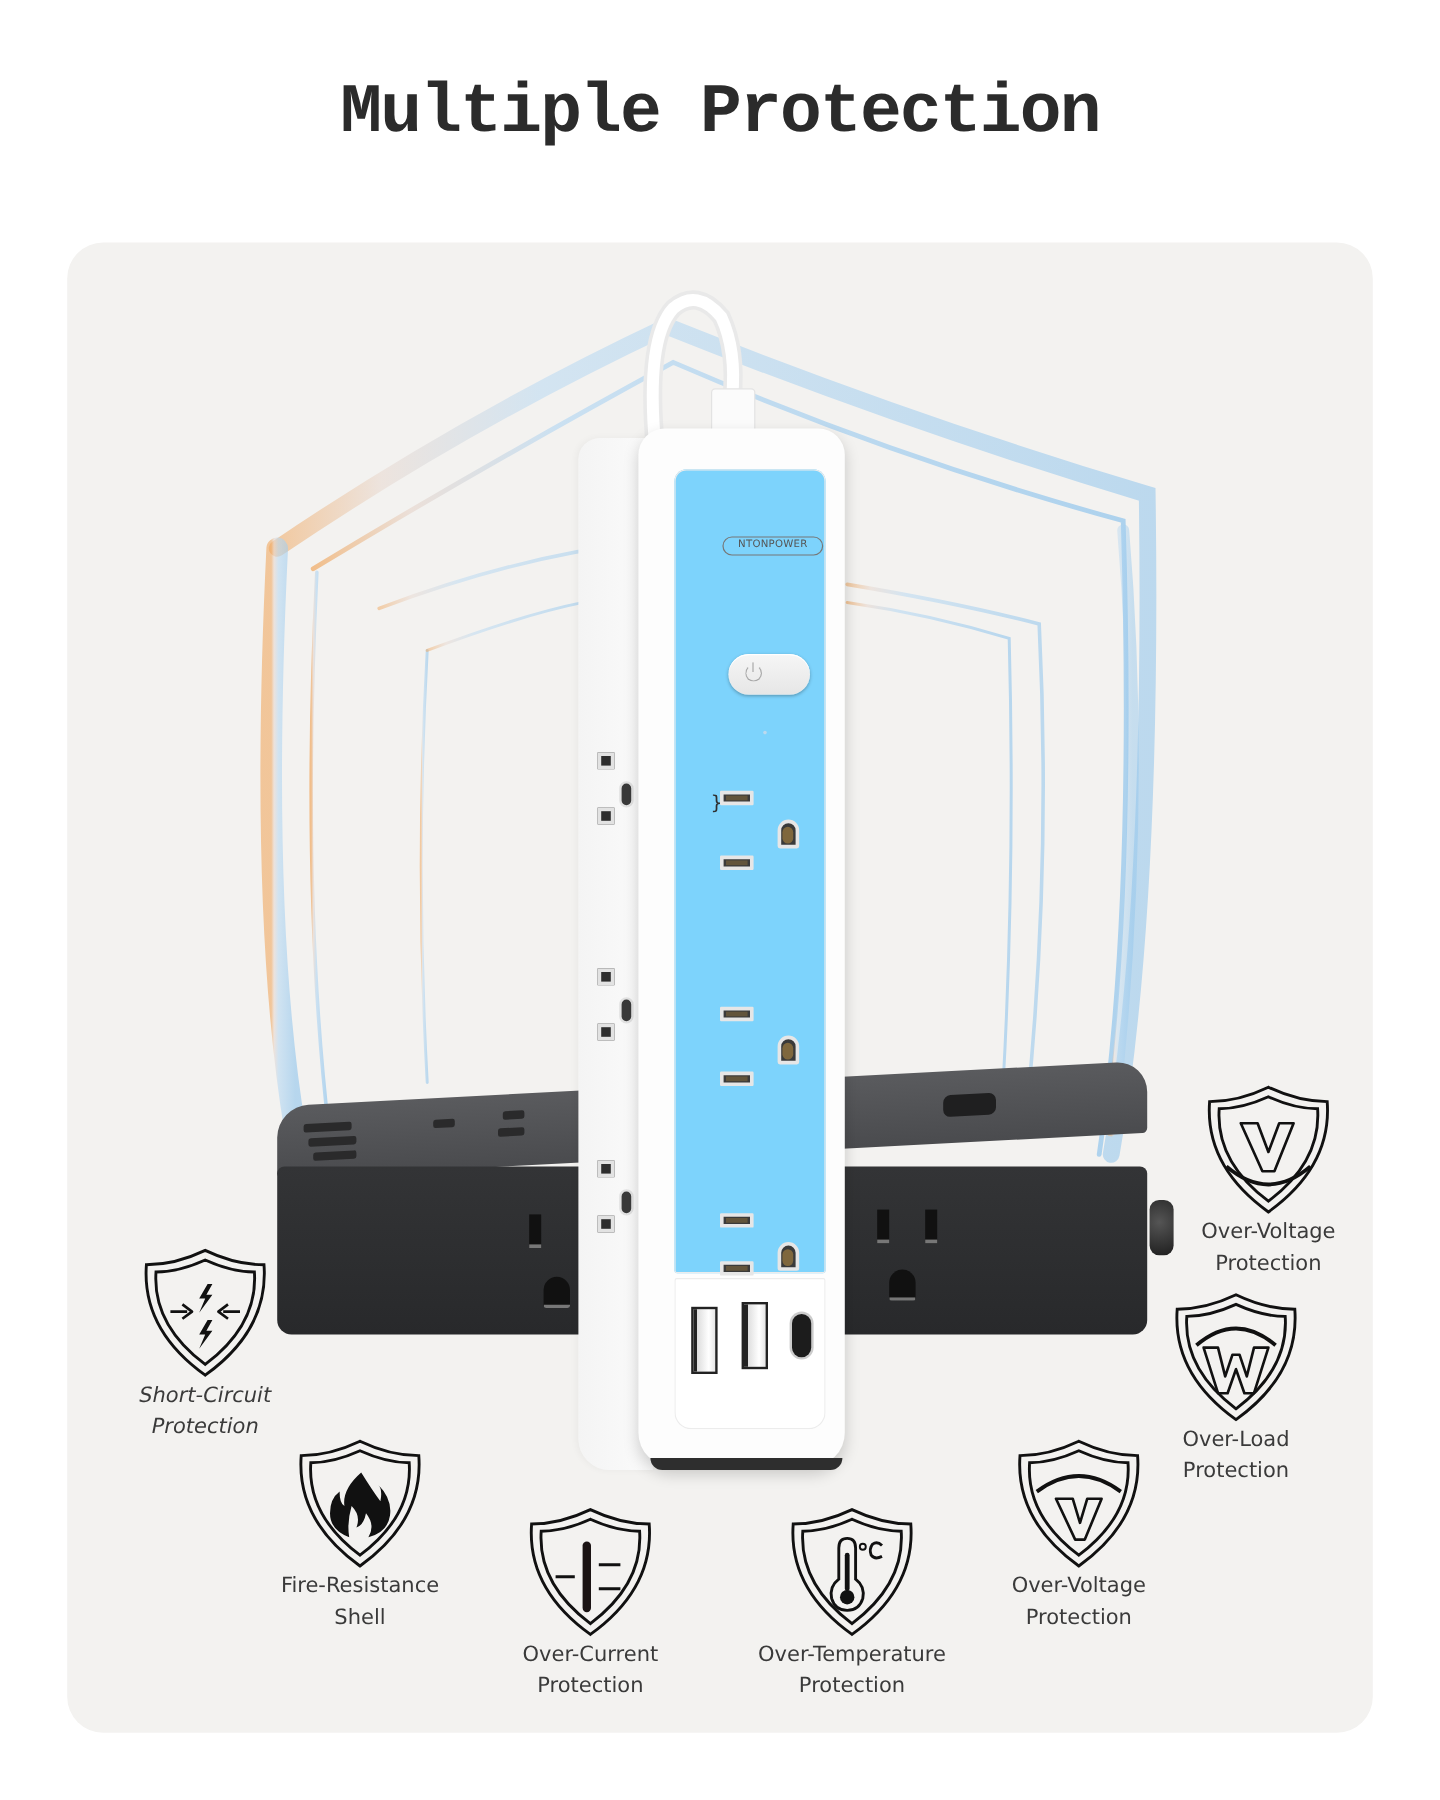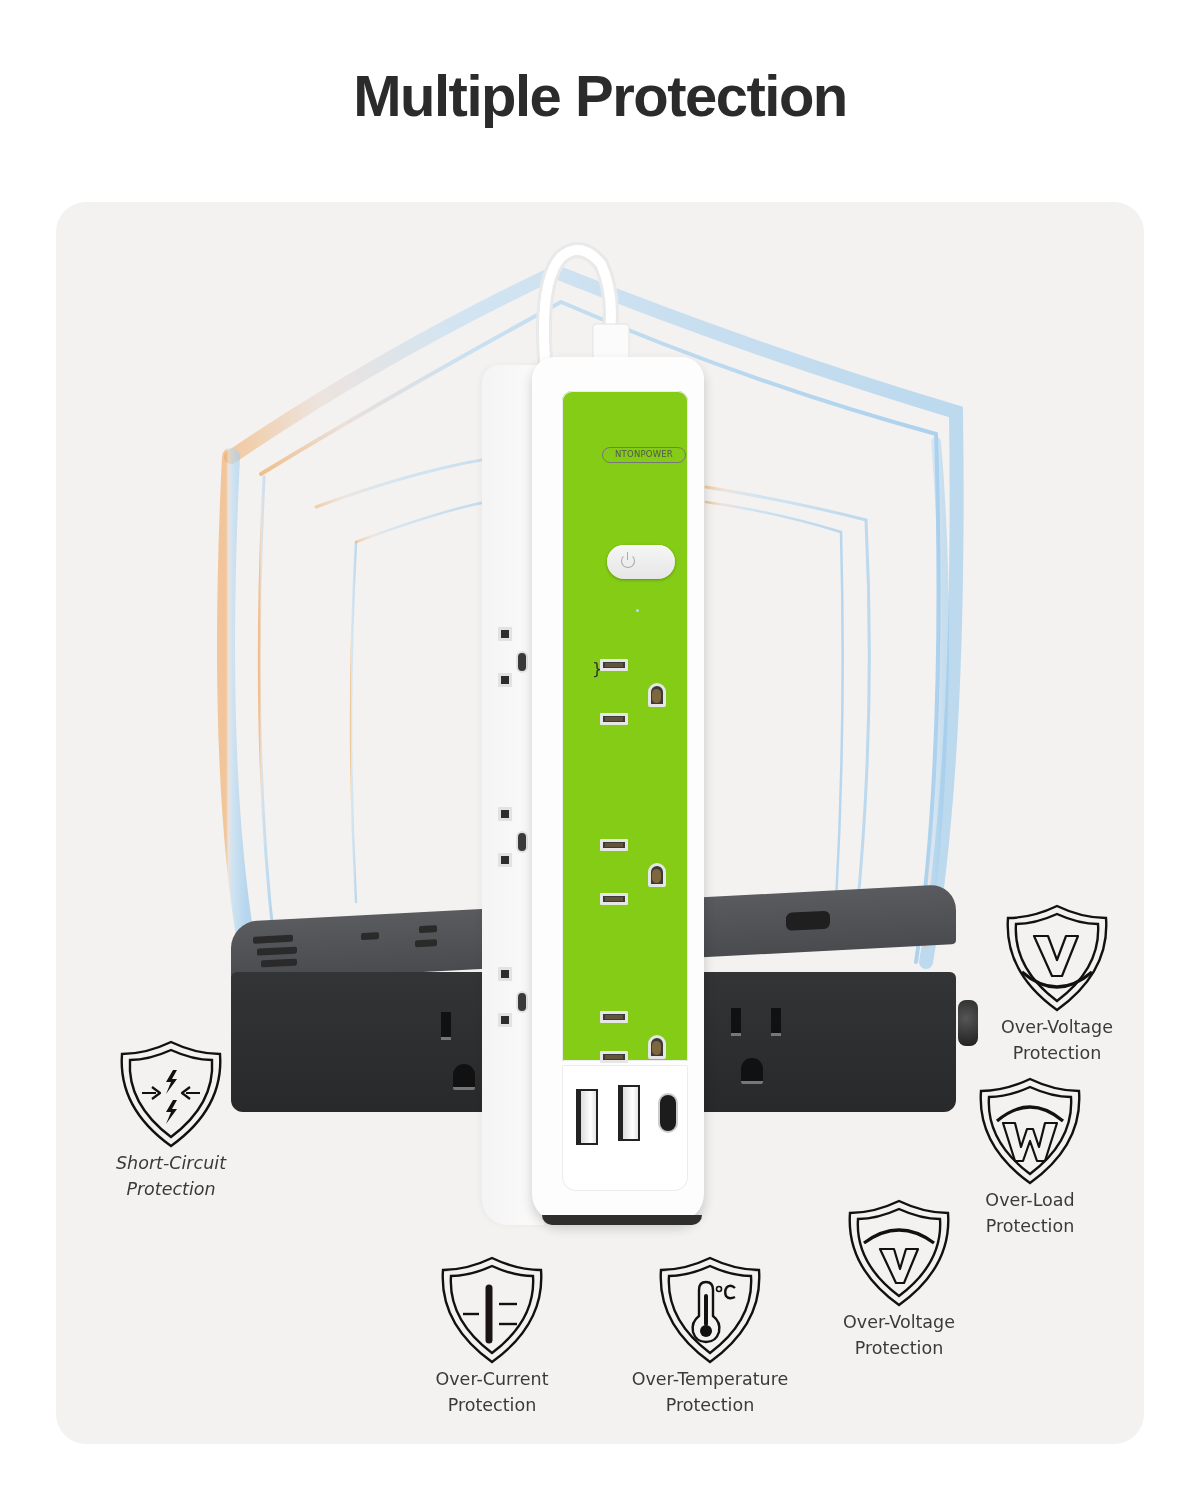--- a/index.html
+++ b/index.html
@@ -1,21 +1,21 @@
 <!DOCTYPE html>
 <html><head>
 <meta charset="utf-8">
 <style>
   * { box-sizing: border-box; margin: 0; padding: 0; }
   html, body { width: 1200px; height: 1500px; background: #ffffff; overflow: hidden; }
   body { position: relative; font-family: "DejaVu Sans", sans-serif; color: #2f2f2f; }
 
   .title {
     position: absolute; left: 0; top: 62px; width: 1200px; text-align: center;
-    font-family: Liberation Sans, sans-serif; font-weight: bold; font-size: 58px;
+    font-family: Liberation Mono, monospace; font-weight: bold; font-size: 58px;
     letter-spacing: -1.5px; color: #2b2b2b;
   }
 
   .panel {
     position: absolute; left: 56px; top: 202px; width: 1088px; height: 1242px;
     background: #f3f2f0; border-radius: 30px; overflow: hidden;
   }
 
   
   .shield-bg { position: absolute; left: 0; top: 0; width: 1088px; height: 1242px; }
@@ -53,21 +53,21 @@
     background: linear-gradient(90deg, #f4f4f4, #fbfbfb); border-radius: 18px 0 0 26px;
     box-shadow: -2px 0 6px rgba(0,0,0,0.04);
   }
   .ws-front {
     position: absolute; left: 50px; top: 0; width: 172px; height: 865px;
     background: #fdfdfd; border-radius: 22px 22px 28px 28px;
     box-shadow: 0 6px 12px rgba(0,0,0,0.18);
   }
   .ws-face {
     position: absolute; left: 30px; top: 34px; width: 126px; height: 670px;
-    background: #84cc16; border-radius: 10px 10px 2px 2px;
+    background: #7dd3fc; border-radius: 10px 10px 2px 2px;
     box-shadow: inset 0 0 0 1px #ececec;
   }
   .ws-usb-face {
     position: absolute; left: 30px; top: 708px; width: 126px; height: 126px;
     background: #ffffff; border-radius: 2px 2px 14px 14px;
     box-shadow: inset 0 0 0 1px #ececec;
   }
   .ws-bottom-shadow {
     position: absolute; left: 60px; top: 858px; width: 160px; height: 10px;
     background: #2e2e2e; border-radius: 0 0 16px 16px;
@@ -235,20 +235,29 @@
       <path d="M55 12 Q77 22 96 22 Q99 66 55 99 Q11 66 14 22 Q33 22 55 12Z" fill="none" stroke="#111" stroke-width="2.4"></path>
       <path d="M57 32 L50 44 L55 44 L50 56 L61 41 L56 41 L61 32Z" fill="#111"></path>
       <path d="M57 62 L50 74 L55 74 L50 86 L61 71 L56 71 L61 62Z" fill="#111"></path>
       <path d="M26 55 L40 55 M36 49 L44 55 L36 61" fill="none" stroke="#111" stroke-width="2.2" stroke-linejoin="round"></path>
       <path d="M84 55 L70 55 M74 49 L66 55 L74 61" fill="none" stroke="#111" stroke-width="2.2" stroke-linejoin="round"></path>
     </svg>
     <div class="label">Short-Circuit</div>
     <div class="label">Protection</div>
   </div>
 
+  <div class="feature" style="left:144px;top:995px;">
+    <svg width="110" height="112" viewBox="0 0 110 112">
+      <path d="M55 4 Q80 16 104 16 Q108 70 55 108 Q2 70 6 16 Q30 16 55 4Z" fill="none" stroke="#111" stroke-width="2.4"></path>
+      <path d="M55 12 Q77 22 96 22 Q99 66 55 99 Q11 66 14 22 Q33 22 55 12Z" fill="none" stroke="#111" stroke-width="2.4"></path>
+      <path d="M56 30 Q66 46 72 54 Q74 44 70 40 Q82 52 80 66 Q78 80 62 84 Q68 74 60 64 Q58 74 52 76 Q56 66 48 58 Q44 72 46 84 Q30 78 30 64 Q30 52 38 46 Q38 56 42 58 Q40 44 56 30Z" fill="#111"></path>
+    </svg>
+    <div class="label">Fire-Resistance</div>
+    <div class="label">Shell</div>
+  </div>
 
   <div class="feature" style="left:336px;top:1052px;">
     <svg width="110" height="112" viewBox="0 0 110 112">
       <path d="M55 4 Q80 16 104 16 Q108 70 55 108 Q2 70 6 16 Q30 16 55 4Z" fill="none" stroke="#111" stroke-width="2.4"></path>
       <path d="M55 12 Q77 22 96 22 Q99 66 55 99 Q11 66 14 22 Q33 22 55 12Z" fill="none" stroke="#111" stroke-width="2.4"></path>
       <line x1="52" y1="34" x2="52" y2="86" stroke="#1b1414" stroke-width="7" stroke-linecap="round"></line>
       <line x1="26" y1="60" x2="42" y2="60" stroke="#111" stroke-width="2.4"></line>
       <line x1="62" y1="50" x2="80" y2="50" stroke="#111" stroke-width="2.4"></line>
       <line x1="62" y1="70" x2="80" y2="70" stroke="#111" stroke-width="2.4"></line>
     </svg>

